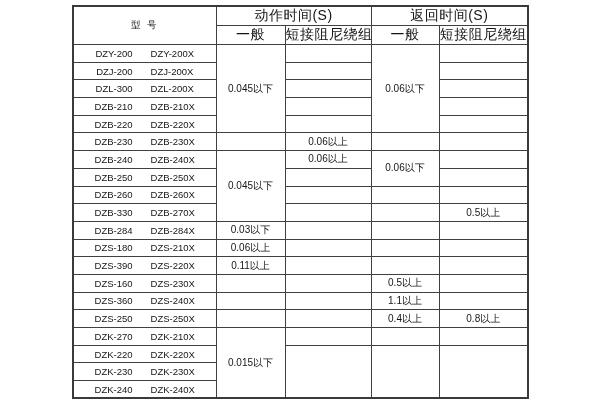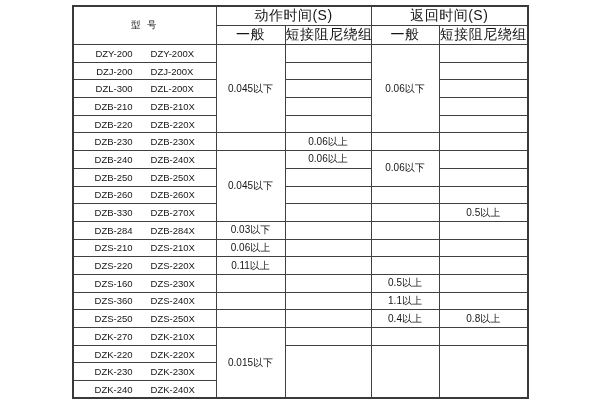--- a/index.html
+++ b/index.html
@@ -187,33 +187,33 @@
             </div>
           </td>
         <td class="val">0.03以下</td>
         <td class="val"></td>
         <td class="val"></td>
         <td class="val"></td>
       </tr>
       <tr>
         <td class="model-cell">
             <div class="model-inner">
-              <span>DZS-210</span>
+              <span>DZS-180</span>
               <span>DZS-210X</span>
             </div>
           </td>
         <td class="val">0.06以上</td>
         <td class="val"></td>
         <td class="val"></td>
         <td class="val"></td>
       </tr>
       <tr>
         <td class="model-cell">
             <div class="model-inner">
-              <span>DZS-220</span>
+              <span>DZS-390</span>
               <span>DZS-220X</span>
             </div>
           </td>
         <td class="val">0.11以上</td>
         <td class="val"></td>
         <td class="val"></td>
         <td class="val"></td>
       </tr>
       <tr>
         <td class="model-cell">

